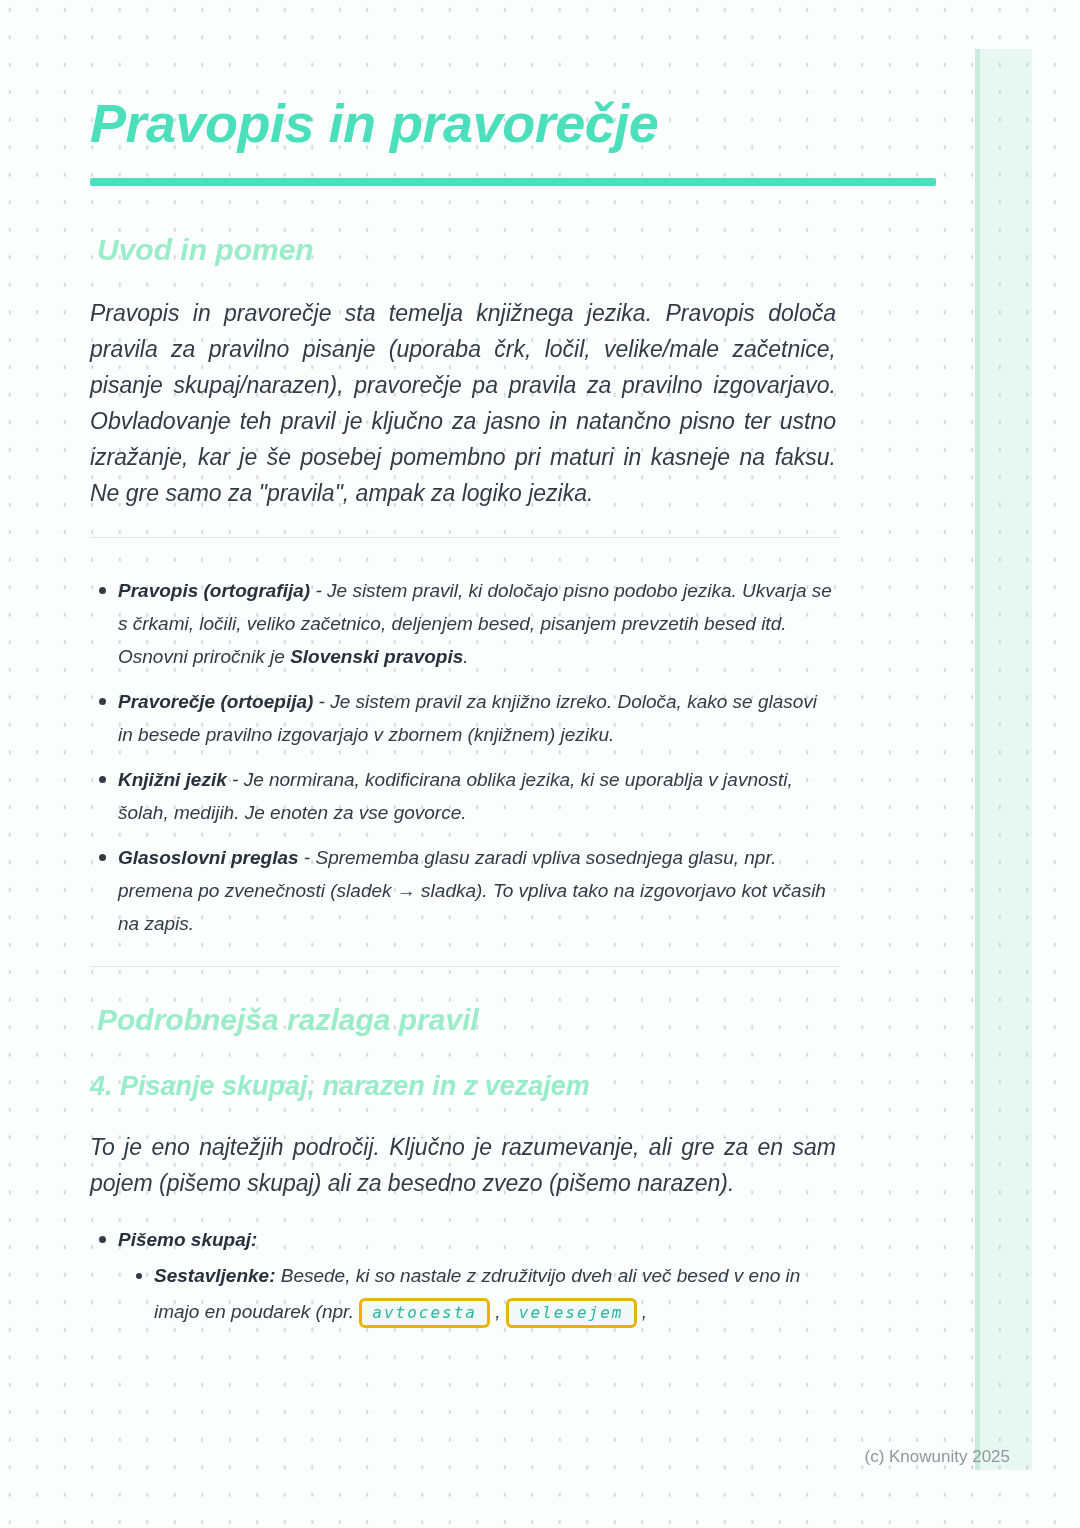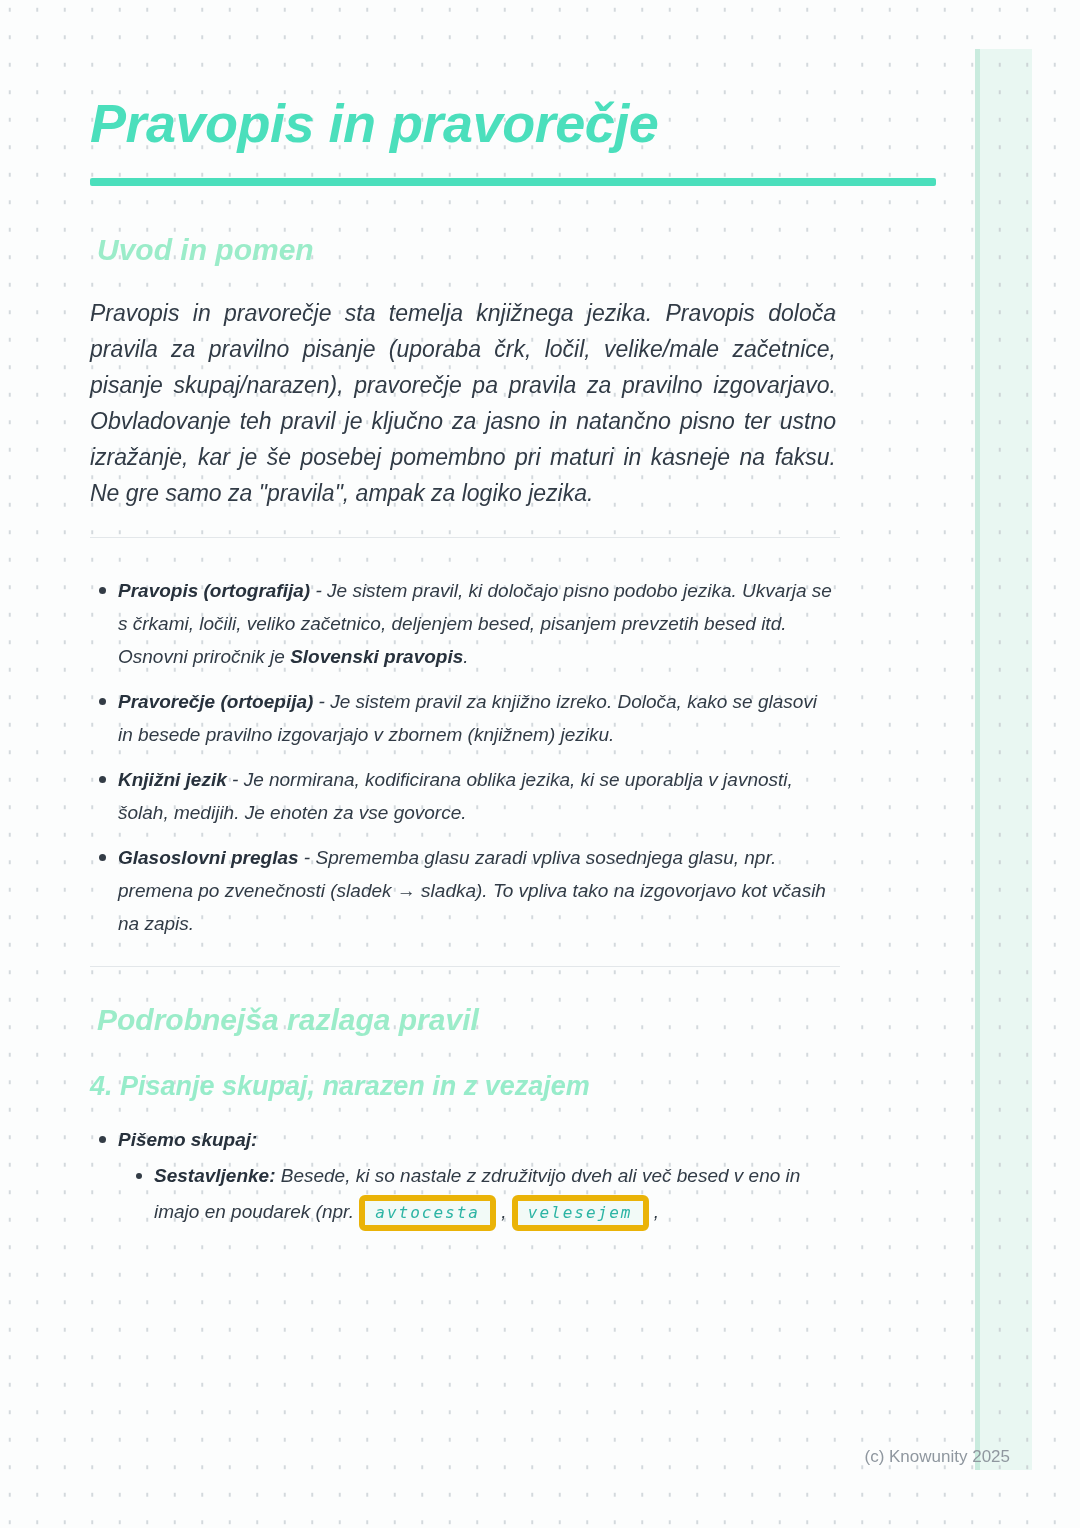--- a/index.html
+++ b/index.html
@@ -46,21 +46,21 @@
   .nested{list-style:none;margin:2px 0 0 14px;padding:0;}
   .nested > li{position:relative;padding-left:22px;font-size:19px;line-height:36px;}
   .nested > li::before{
     content:"";position:absolute;left:4px;top:15px;width:6px;height:6px;
     border-radius:50%;background:#333c46;
   }
   .b{font-weight:bold;color:#27313c;}
   .chip{
     font-family:"DejaVu Sans Mono","Liberation Mono",monospace;
     font-size:16px;letter-spacing:2px;color:#2cb4a4;
-    background:#f2faf7;border:6px solid #eab308;border-radius:6px;
+    background:#f2faf7;border:3px solid #eab308;border-radius:6px;
     padding:2px 10px 3px;white-space:nowrap;
   }
   .footer{position:absolute;right:70px;bottom:61px;font-size:17px;color:#8f979f;}
 </style>
 </head>
 <body>
 
 <div class="stripe"></div>
 
 <div class="content">
@@ -78,20 +78,21 @@
     <li><span class="b">Pravopis (ortografija)</span><span> - Je sistem pravil, ki določajo pisno podobo jezika. Ukvarja se s črkami, ločili, veliko začetnico, deljenjem besed, pisanjem prevzetih besed itd. Osnovni priročnik je </span><span class="b">Slovenski pravopis</span><span>.</span></li>
     <li><span class="b">Pravorečje (ortoepija)</span><span> - Je sistem pravil za knjižno izreko. Določa, kako se glasovi in besede pravilno izgovarjajo v zbornem (knjižnem) jeziku.</span></li>
     <li><span class="b">Knjižni jezik</span><span> - Je normirana, kodificirana oblika jezika, ki se uporablja v javnosti, šolah, medijih. Je enoten za vse govorce.</span></li>
     <li><span class="b">Glasoslovni preglas</span><span> - Sprememba glasu zaradi vpliva sosednjega glasu, npr. premena po zvenečnosti (sladek → sladka). To vpliva tako na izgovorjavo kot včasih na zapis.</span></li>
   </ul>
 
   <hr class="divider">
 
   <h2>Podrobnejša razlaga pravil</h2>
   <h3>4. Pisanje skupaj, narazen in z vezajem</h3>
+  <p class="just">To je eno najtežjih področij. Ključno je razumevanje, ali gre za en sam pojem (pišemo skupaj) ali za besedno zvezo (pišemo narazen).</p>
 
   <ul class="list outer2">
     <li>
       <span class="b">Pišemo skupaj:</span>
       <ul class="nested">
         <li><span class="b">Sestavljenke:</span><span> Besede, ki so nastale z združitvijo dveh ali več besed v eno in imajo en poudarek (npr. </span><code class="chip">avtocesta</code><span> , </span><code class="chip">velesejem</code><span> ,</span></li>
       </ul>
     </li>
   </ul>
 

